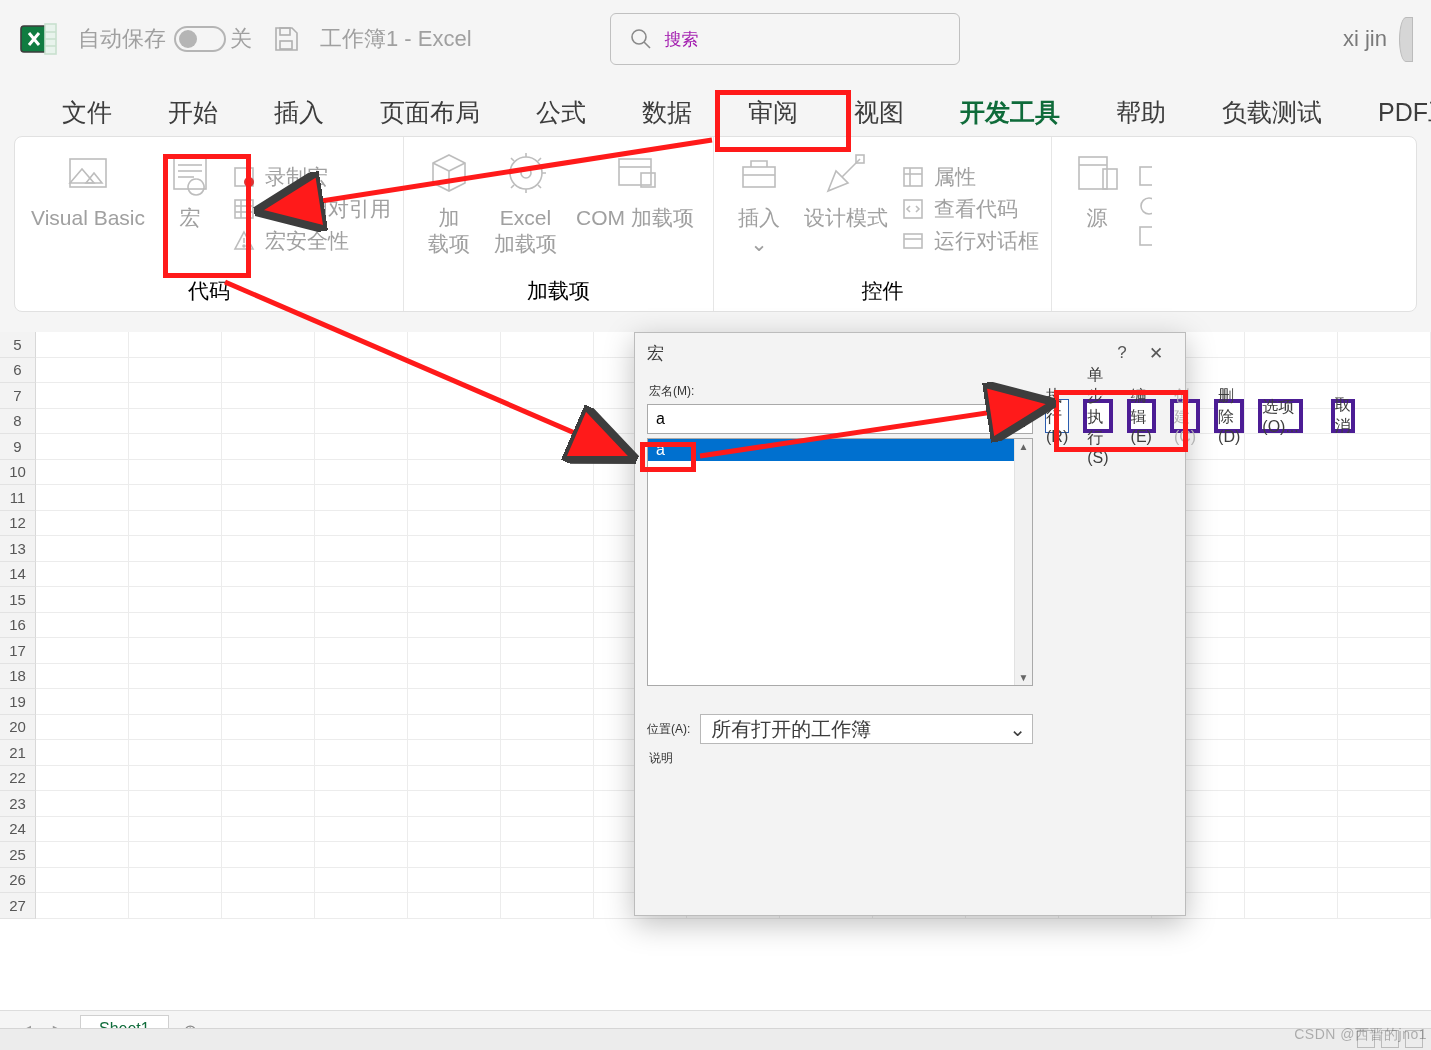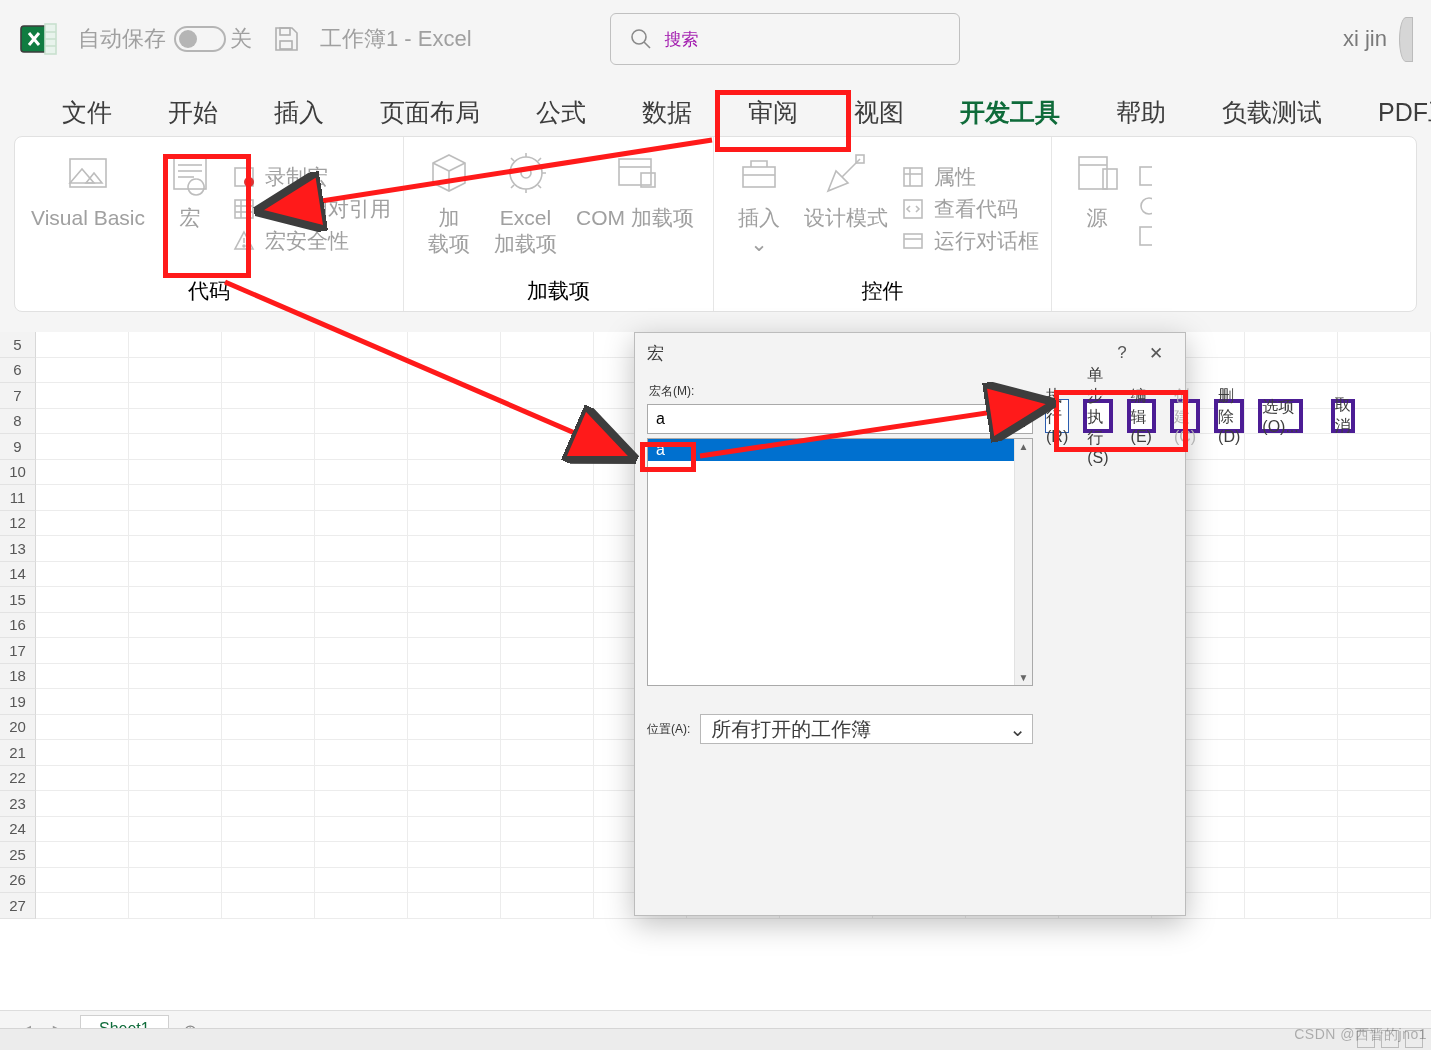--- a/index.html
+++ b/index.html
@@ -807,20 +807,21 @@
             <span class="tri">▼</span>
           </div>
       </div>
       <div class="loc-row">
         <span class="dlg-label" style="margin:0">位置(A):</span>
         <div class="loc-select">
           <span>所有打开的工作簿</span>
           <span>⌄</span>
         </div>
       </div>
+      <div class="dlg-label">说明</div>
     </div>
     <div class="dlg-right">
       <div class="dlg-btn primary">执行(R)</div>
       <div class="dlg-btn">单步执行(S)</div>
       <div class="dlg-btn">编辑(E)</div>
       <div class="dlg-btn disabled">创建(C)</div>
       <div class="dlg-btn">删除(D)</div>
       <div class="dlg-btn">选项(O)...</div>
       <div class="gap"></div>
       <div class="dlg-btn">取消</div>

